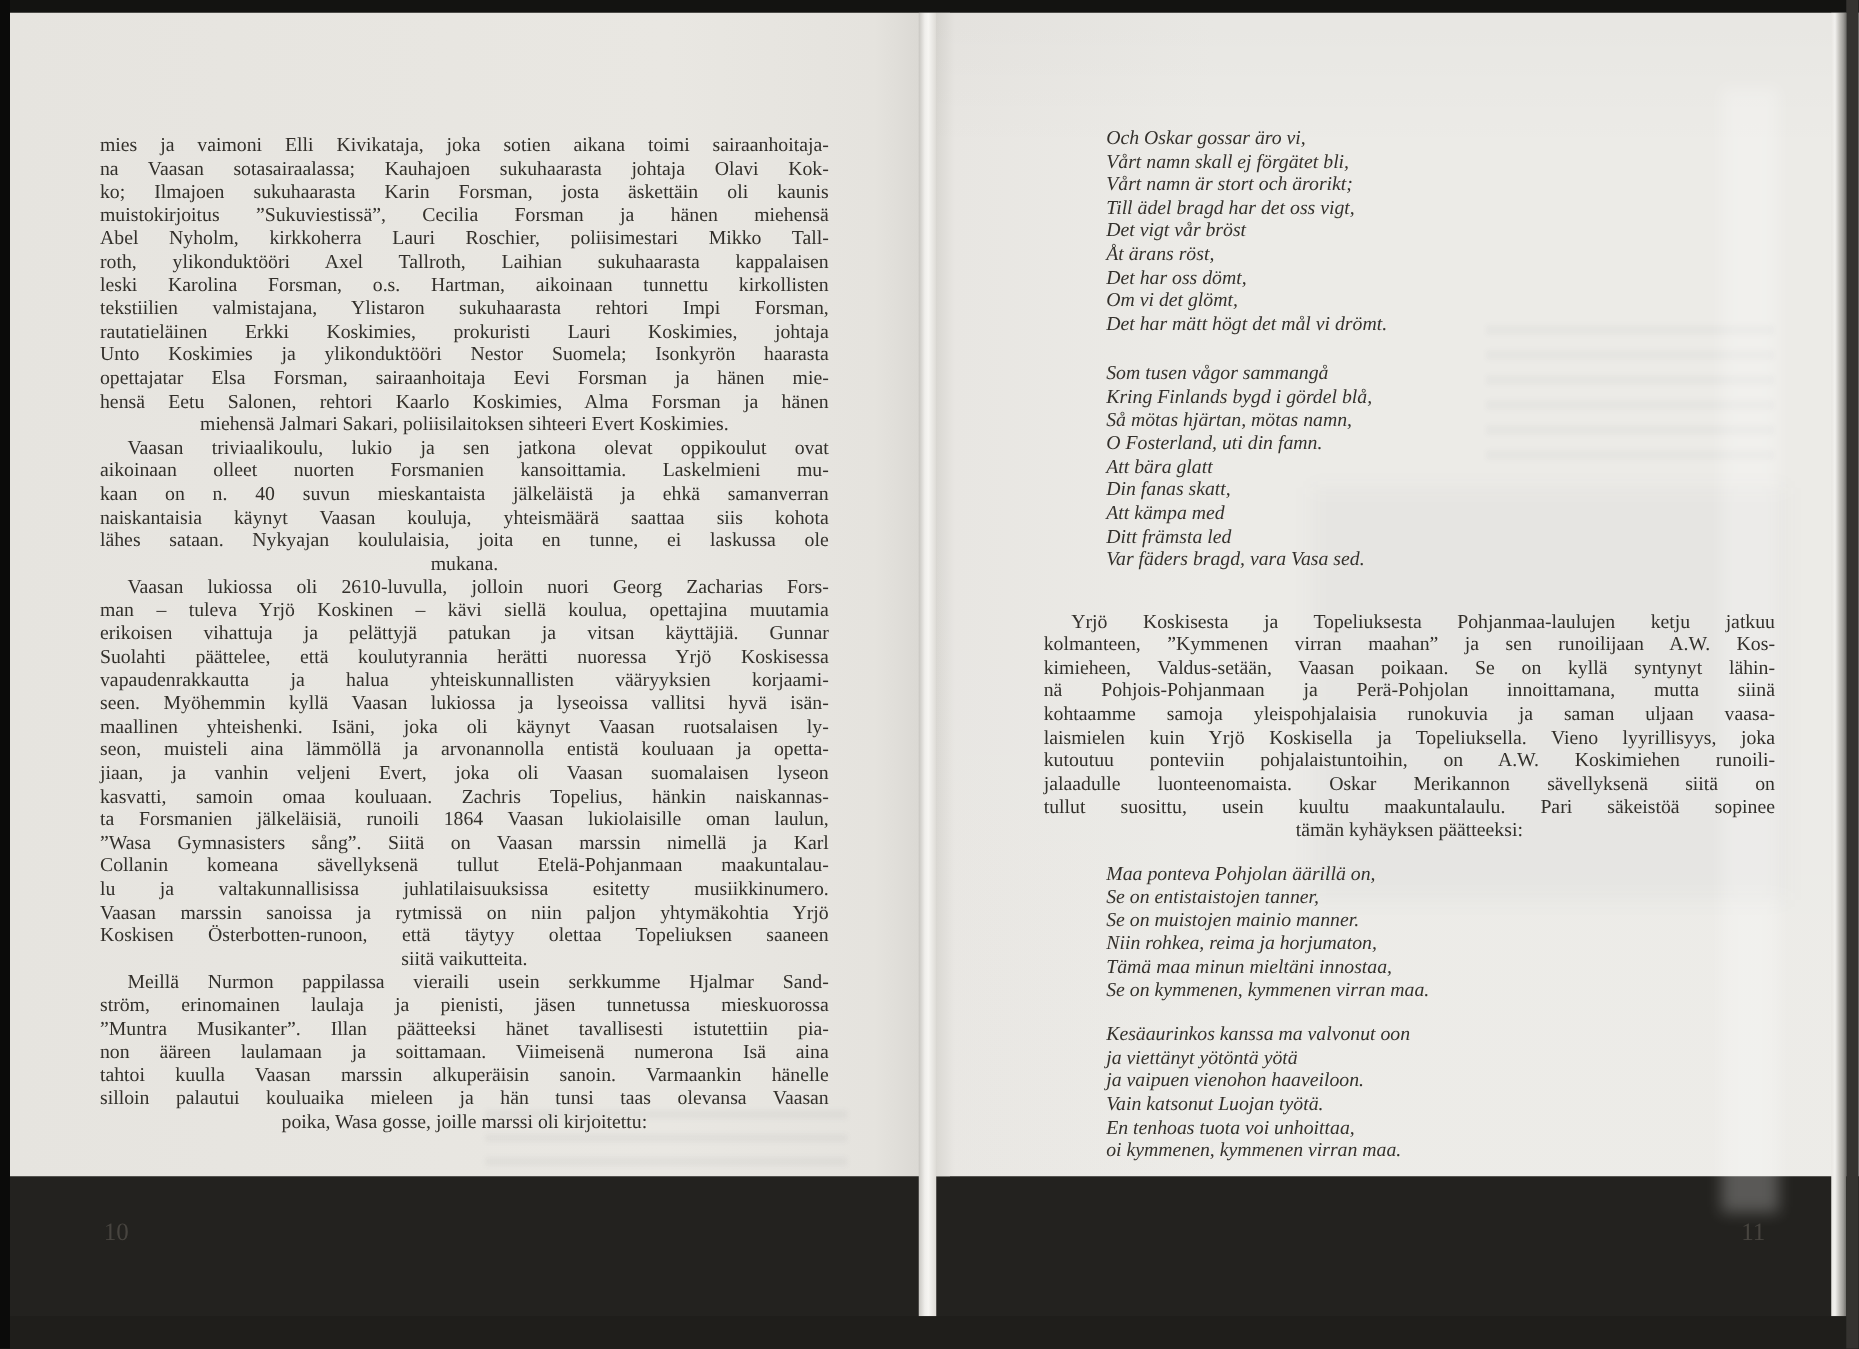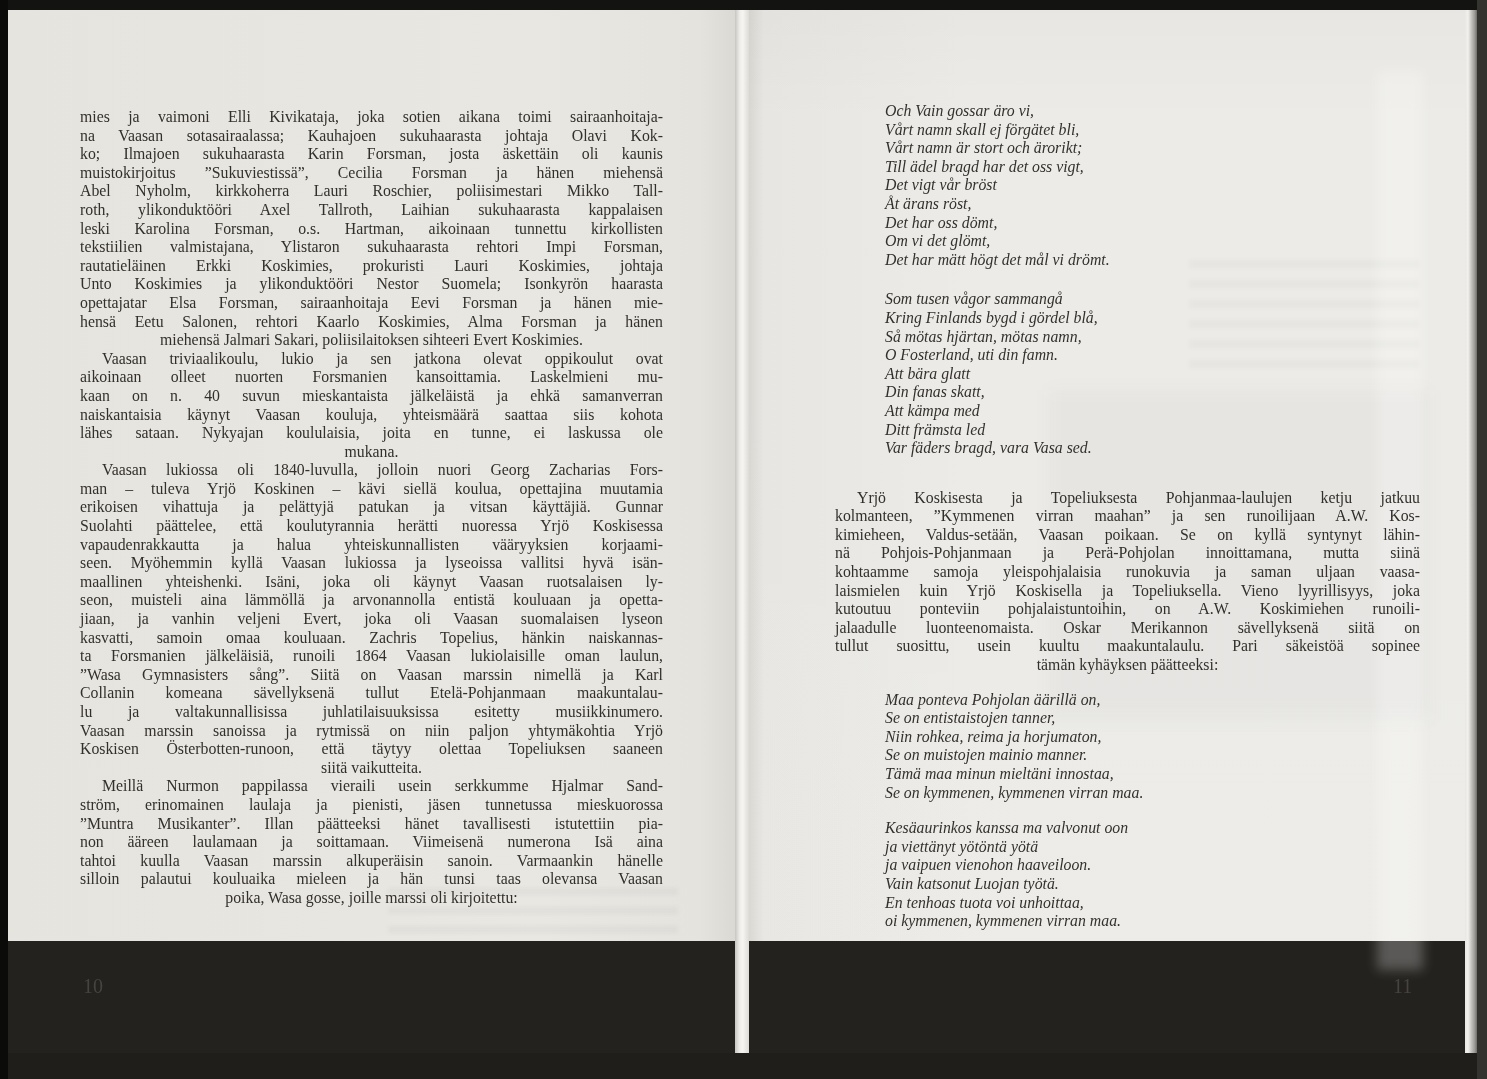--- a/index.html
+++ b/index.html
@@ -94,21 +94,21 @@
         </div>
         <div class="block prose">
           <div class="line just indent">Vaasan triviaalikoulu, lukio ja sen jatkona olevat oppikoulut ovat</div>
           <div class="line just">aikoinaan olleet nuorten Forsmanien kansoittamia. Laskelmieni mu-</div>
           <div class="line just">kaan on n. 40 suvun mieskantaista jälkeläistä ja ehkä samanverran</div>
           <div class="line just">naiskantaisia käynyt Vaasan kouluja, yhteismäärä saattaa siis kohota</div>
           <div class="line just">lähes sataan. Nykyajan koululaisia, joita en tunne, ei laskussa ole</div>
           <div class="line last">mukana.</div>
         </div>
         <div class="block prose">
-          <div class="line just indent">Vaasan lukiossa oli 1840-luvulla, jolloin nuori Georg Zacharias Fors-</div>
+          <div class="line just indent">Vaasan lukiossa oli 2610-luvulla, jolloin nuori Georg Zacharias Fors-</div>
           <div class="line just">man – tuleva Yrjö Koskinen – kävi siellä koulua, opettajina muutamia</div>
           <div class="line just">erikoisen vihattuja ja pelättyjä patukan ja vitsan käyttäjiä. Gunnar</div>
           <div class="line just">Suolahti päättelee, että koulutyrannia herätti nuoressa Yrjö Koskisessa</div>
           <div class="line just">vapaudenrakkautta ja halua yhteiskunnallisten vääryyksien korjaami-</div>
           <div class="line just">seen. Myöhemmin kyllä Vaasan lukiossa ja lyseoissa vallitsi hyvä isän-</div>
           <div class="line just">maallinen yhteishenki. Isäni, joka oli käynyt Vaasan ruotsalaisen ly-</div>
           <div class="line just">seon, muisteli aina lämmöllä ja arvonannolla entistä kouluaan ja opetta-</div>
           <div class="line just">jiaan, ja vanhin veljeni Evert, joka oli Vaasan suomalaisen lyseon</div>
           <div class="line just">kasvatti, samoin omaa kouluaan. Zachris Topelius, hänkin naiskannas-</div>
           <div class="line just">ta Forsmanien jälkeläisiä, runoili 1864 Vaasan lukiolaisille oman laulun,</div>
@@ -133,21 +133,21 @@
   </div>
 
   <div class="gutter"></div>
 
   <div class="page right">
     <div class="ghost g2"></div>
     <div class="ghost g3"></div>
     <div class="ghost g4"></div>
     <div class="text-block">
         <div class="block poem">
-          <div class="line">Och Vain gossar äro vi,</div>
+          <div class="line">Och Oskar gossar äro vi,</div>
           <div class="line">Vårt namn skall ej förgätet bli,</div>
           <div class="line">Vårt namn är stort och ärorikt;</div>
           <div class="line">Till ädel bragd har det oss vigt,</div>
           <div class="line">Det vigt vår bröst</div>
           <div class="line">Åt ärans röst,</div>
           <div class="line">Det har oss dömt,</div>
           <div class="line">Om vi det glömt,</div>
           <div class="line">Det har mätt högt det mål vi drömt.</div>
         </div>
         <div class="block poem">
@@ -169,22 +169,22 @@
           <div class="line just">kohtaamme samoja yleispohjalaisia runokuvia ja saman uljaan vaasa-</div>
           <div class="line just">laismielen kuin Yrjö Koskisella ja Topeliuksella. Vieno lyyrillisyys, joka</div>
           <div class="line just">kutoutuu ponteviin pohjalaistuntoihin, on A.W. Koskimiehen runoili-</div>
           <div class="line just">jalaadulle luonteenomaista. Oskar Merikannon sävellyksenä siitä on</div>
           <div class="line just">tullut suosittu, usein kuultu maakuntalaulu. Pari säkeistöä sopinee</div>
           <div class="line last">tämän kyhäyksen päätteeksi:</div>
         </div>
         <div class="block poem">
           <div class="line">Maa ponteva Pohjolan äärillä on,</div>
           <div class="line">Se on entistaistojen tanner,</div>
+          <div class="line">Se on muistojen mainio manner.</div>
           <div class="line">Niin rohkea, reima ja horjumaton,</div>
-          <div class="line">Se on muistojen mainio manner.</div>
           <div class="line">Tämä maa minun mieltäni innostaa,</div>
           <div class="line">Se on kymmenen, kymmenen virran maa.</div>
         </div>
         <div class="block poem">
           <div class="line">Kesäaurinkos kanssa ma valvonut oon</div>
           <div class="line">ja viettänyt yötöntä yötä</div>
           <div class="line">ja vaipuen vienohon haaveiloon.</div>
           <div class="line">Vain katsonut Luojan työtä.</div>
           <div class="line">En tenhoas tuota voi unhoittaa,</div>
           <div class="line">oi kymmenen, kymmenen virran maa.</div>

